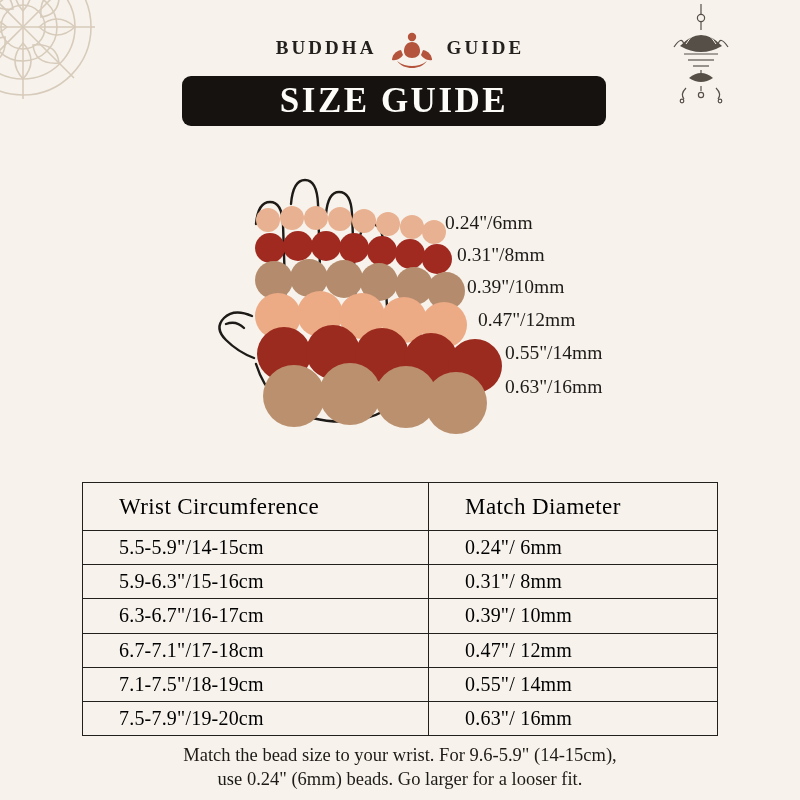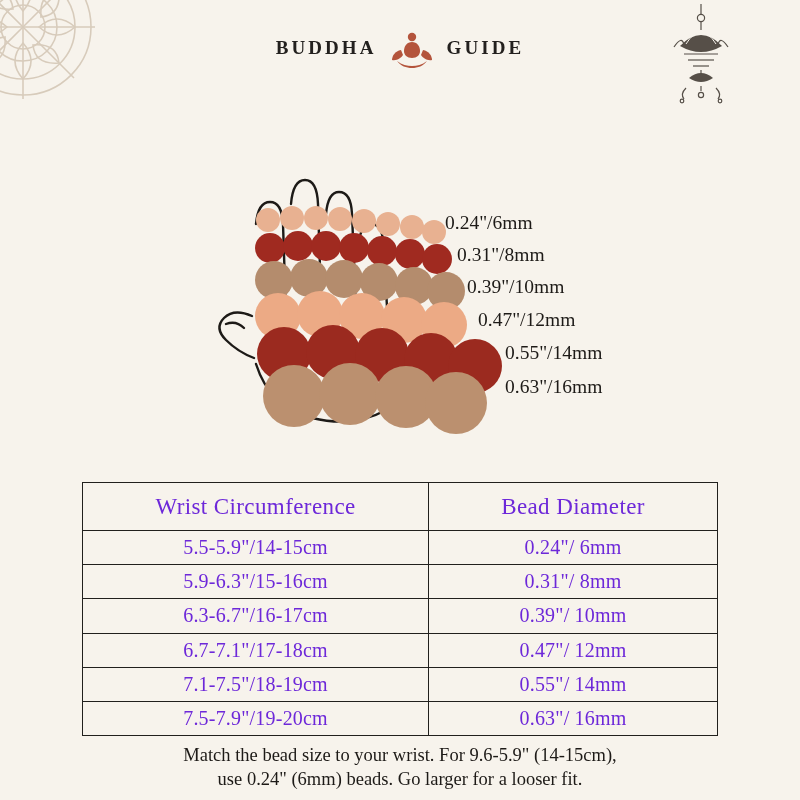--- a/index.html
+++ b/index.html
@@ -78,23 +78,24 @@
 
   
   .table-wrap {
     position: absolute;
     top: 482px; left: 82px;
     width: 636px;
   }
   table { width: 100%; border-collapse: collapse; }
   th, td {
     border: 1px solid #21201d;
-    text-align: center;
-    font-family: "Liberation Serif", serif;
-    color: #6d28d9;
+    text-align: left;
+    font-family: "Liberation Serif", serif;
+    color: #000000;
+    padding-left: 36px;
   }
   th {
     font-size: 23px;
     font-weight: 400;
     height: 48px;
     letter-spacing: .4px;
   }
   td {
     font-size: 20px;
     height: 34.2px;
@@ -178,20 +179,23 @@
           <path d="M21 14 c-5 0 -8 4 -8 9 c0 4 3 7 8 7 c5 0 8 -3 8 -7 c0 -5 -3 -9 -8 -9z"></path>
           <path d="M10 22 c-6 1 -9 6 -9 10 c5 1 9 -2 11 -5z"></path>
           <path d="M32 22 c6 1 9 6 9 10 c-5 1 -9 -2 -11 -5z"></path>
           <path d="M6 33 c5 4 10 5 15 5 c5 0 10 -1 15 -5 c-4 5 -9 7 -15 7 c-6 0 -11 -2 -15 -7z"></path>
         </g>
       </svg>
     </div>
     <div class="brand-word">GUIDE</div>
   </div>
 
+  <div class="title-banner">
+    <span>SIZE GUIDE</span>
+  </div>
 
   <div class="illo">
     <svg viewBox="0 0 430 340" width="430" height="340">
 
       <g fill="none" stroke="#1d1a17" stroke-width="2.4" stroke-linecap="round" stroke-linejoin="round">
 
         <path d="M66 96 q2 -22 14 -22 q12 0 13 22 l3 92"></path>
 
         <path d="M101 76 q2 -24 14 -24 q12 0 13 24 l3 96"></path>
 
@@ -275,21 +279,21 @@
 
   <div class="table-wrap">
     <table>
       <colgroup>
           <col class="c1">
           <col class="c2">
         </colgroup>
       <thead>
         <tr>
           <th>Wrist Circumference</th>
-          <th>Bead Diameter</th>
+          <th>Match Diameter</th>
         </tr>
       </thead>
       <tbody>
         <tr>
           <td>5.5-5.9"/14-15cm</td>
           <td>0.24"/ 6mm</td>
         </tr>
         <tr>
           <td>5.9-6.3"/15-16cm</td>
           <td>0.31"/ 8mm</td>

